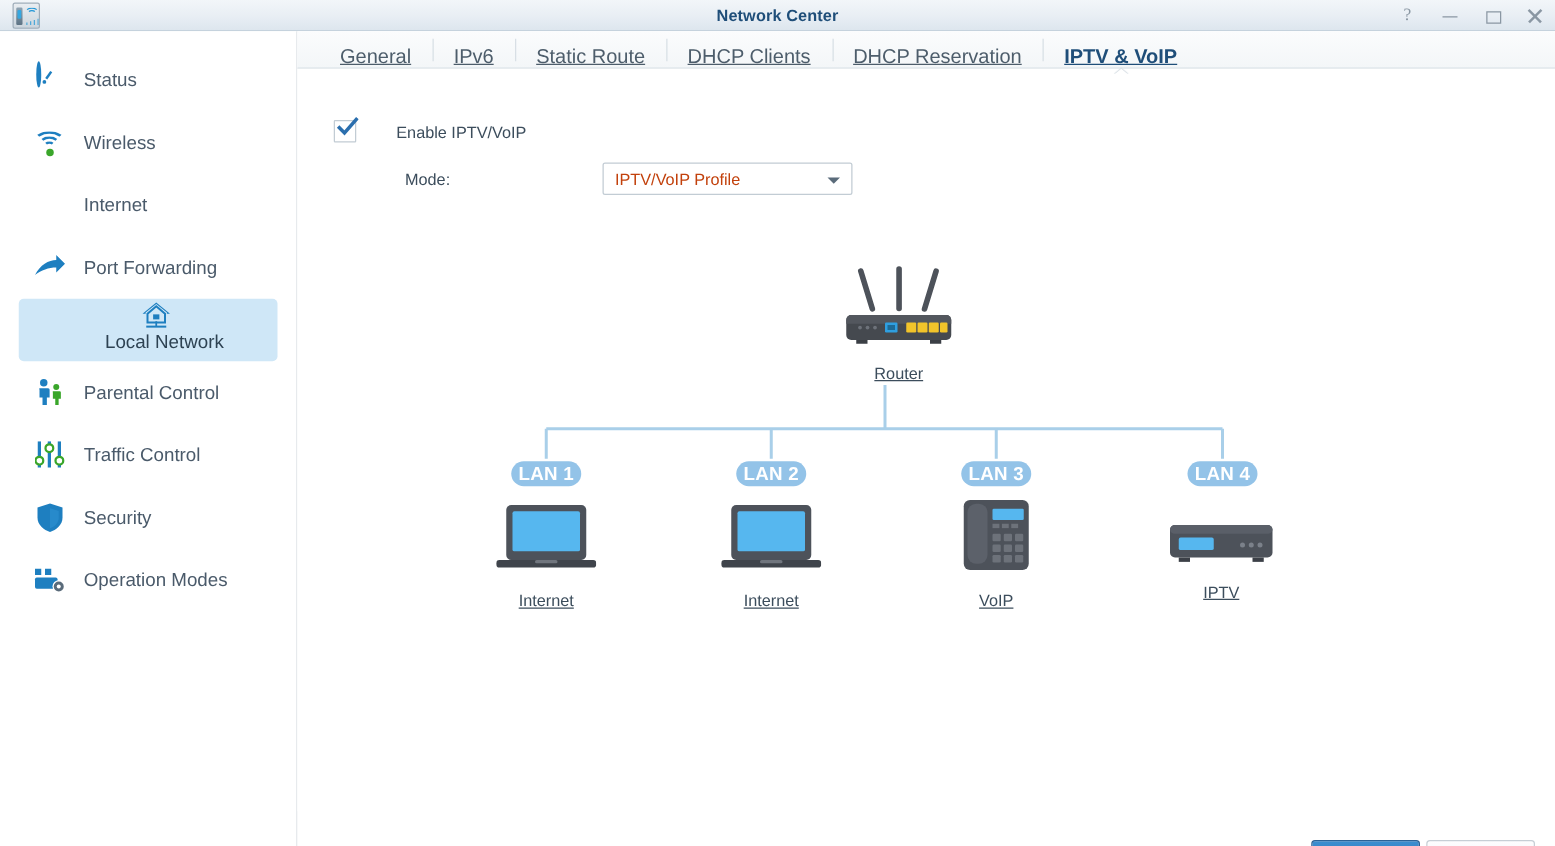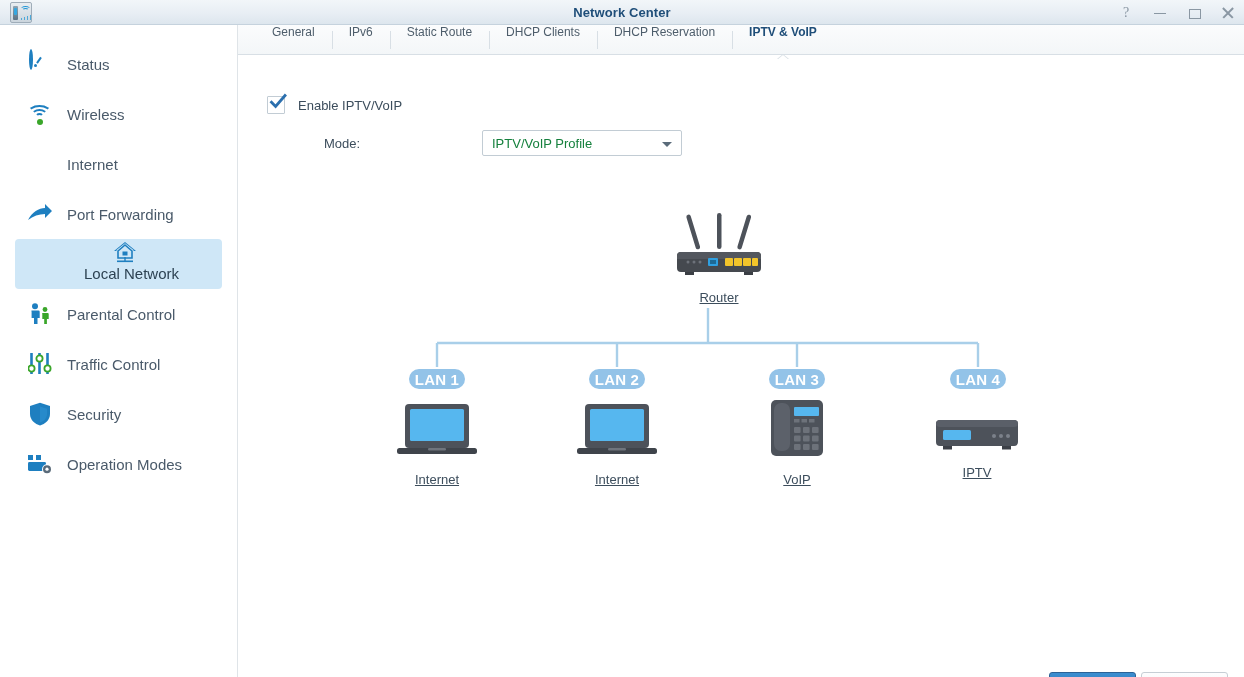--- a/index.html
+++ b/index.html
@@ -215,27 +215,28 @@
     display: flex;
     align-items: stretch;
     padding-left: 17px;
   }
   .tabbar::after {
     content:""; position:absolute; left:0; bottom:0; width:1006px; height:1px;
     background:#d8dfe5;
   }
   .tab {
     position: relative;
-    display: flex; align-items: flex-start;
+    display: flex; align-items: flex-end;
     padding: 0 17px;
-    font-size: 12px;
+    font-size: 16px;
     color: #4d5d6b;
     white-space: nowrap;
     cursor: default;
     z-index: 2;
+    text-decoration: underline;
   }
   .tab + .tab::before {
     content:""; position:absolute; left:0; top:6px; width:1px; height:18px;
     background:#d8dfe5;
   }
   .tab.active { color:#1f4e79; font-weight:bold; }
   .tab.active .notch {
     position:absolute; left:50%; bottom:-5px;
     margin-left:-6px;
     width:0;height:0;
@@ -249,21 +250,21 @@
     position: absolute;
     left: 0; top: 30px;
     width: 1006px; height: 594px;
     background: #ffffff;
   }
 
   
   .row-check {
     position: absolute;
     left: 29px; top: 41px;
-    display: flex; align-items: center;
+    display: flex; align-items: center; gap: 19px;
   }
   .cbox {
     width: 18px; height: 18px;
     border: 1px solid #c2ccd4;
     background: #ffffff;
     position: relative;
     border-radius: 1px;
   }
   .cbox .tick {
     position: absolute;
@@ -292,21 +293,21 @@
   }
   .sel {
     position: relative;
     width: 200px; height: 26px;
     background: #ffffff;
     border: 1px solid #c2ccd4;
     border-radius: 2px;
     display: flex; align-items: center;
     padding-left: 9px;
     font-size: 13px;
-    color: #15803d;
+    color: #c2410c;
     cursor: default;
   }
   .sel.focused { border: 1px solid #2f6fa8; }
   .sel .caret {
     position: absolute;
     right: 9px; top: 11px;
     width: 0; height: 0;
     border-left: 5px solid transparent;
     border-right: 5px solid transparent;
     border-top: 5px solid #5a6b7a;

